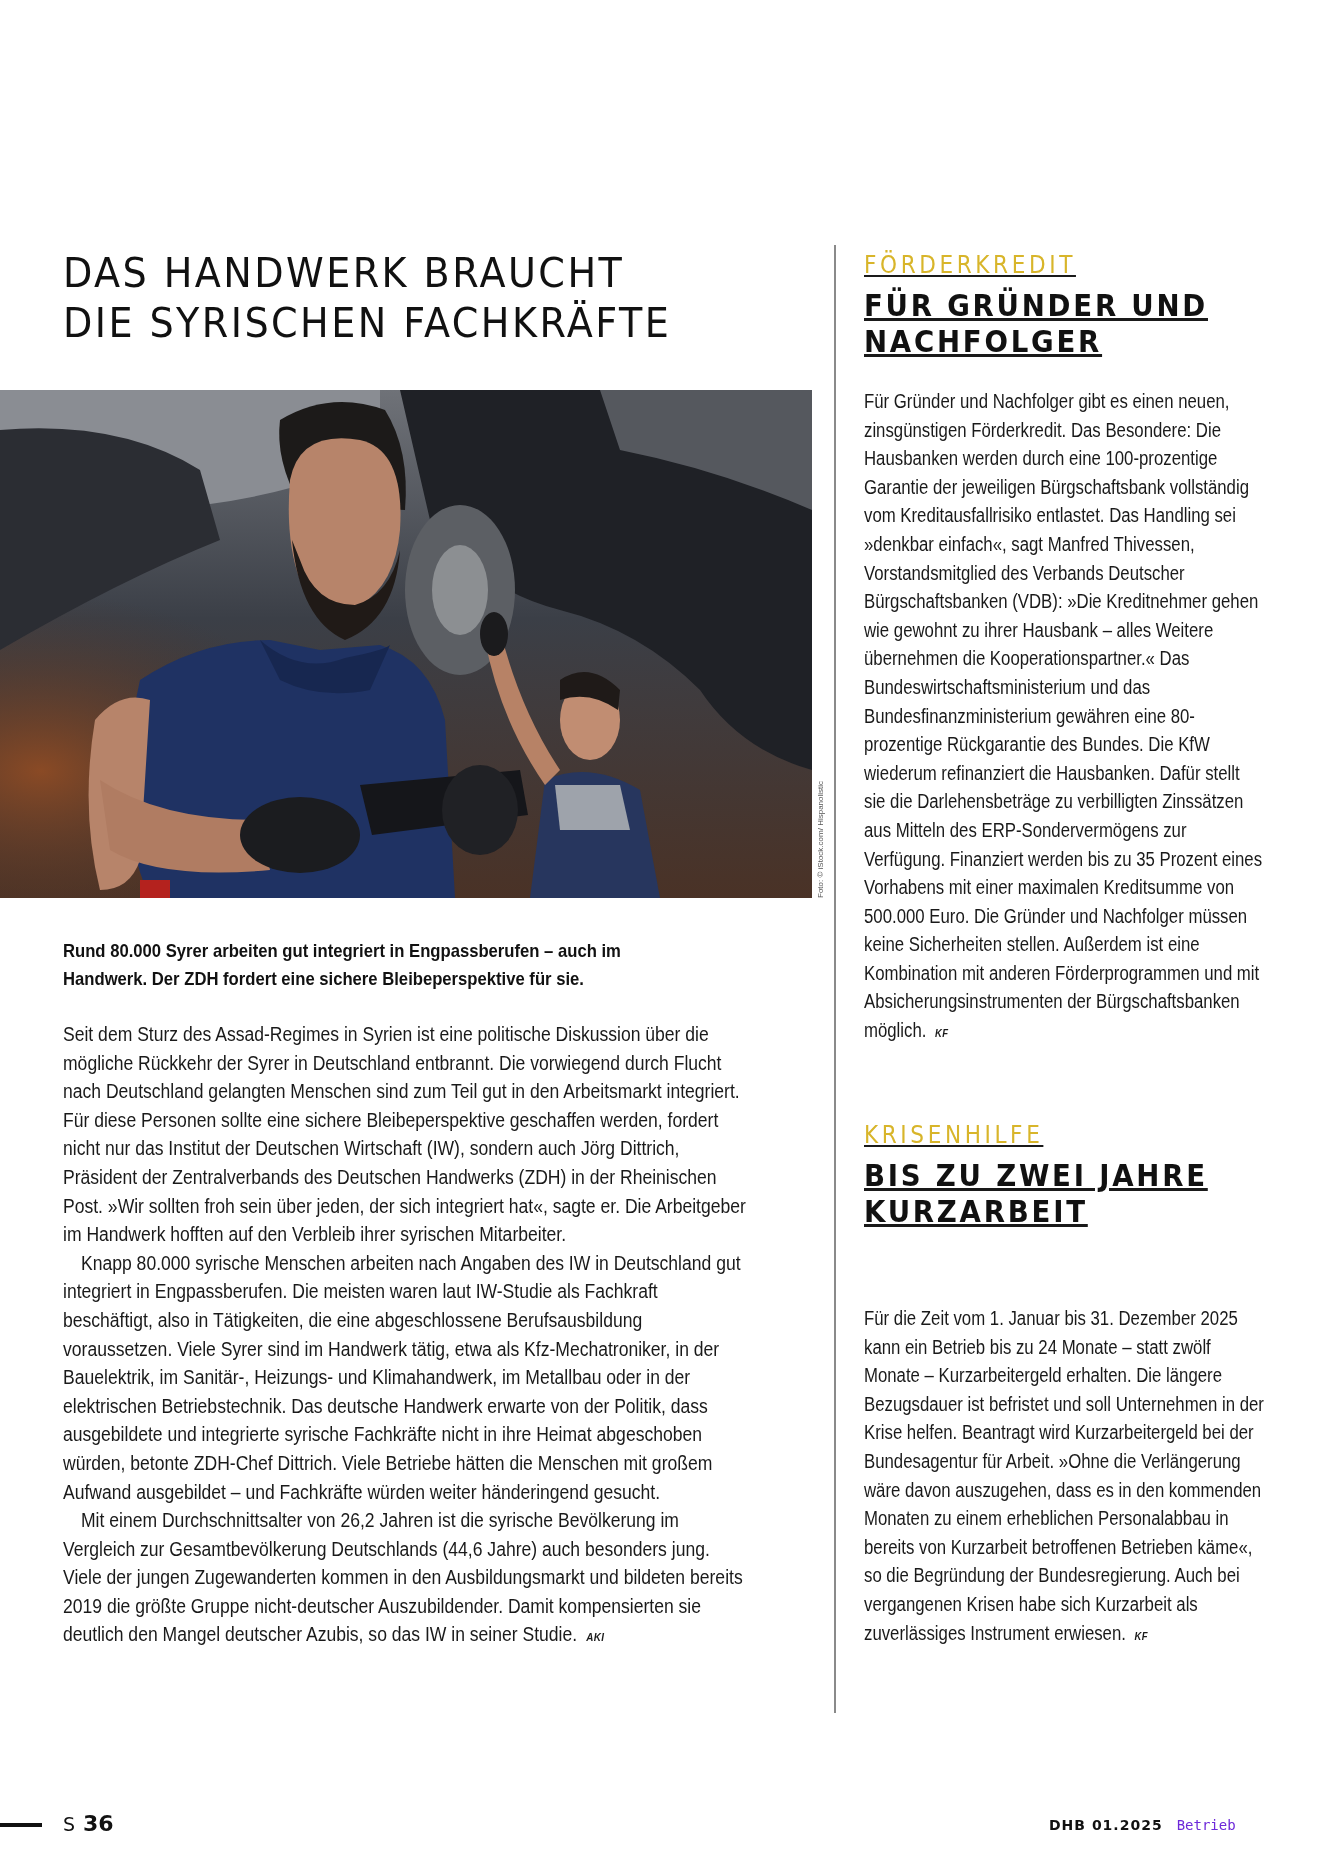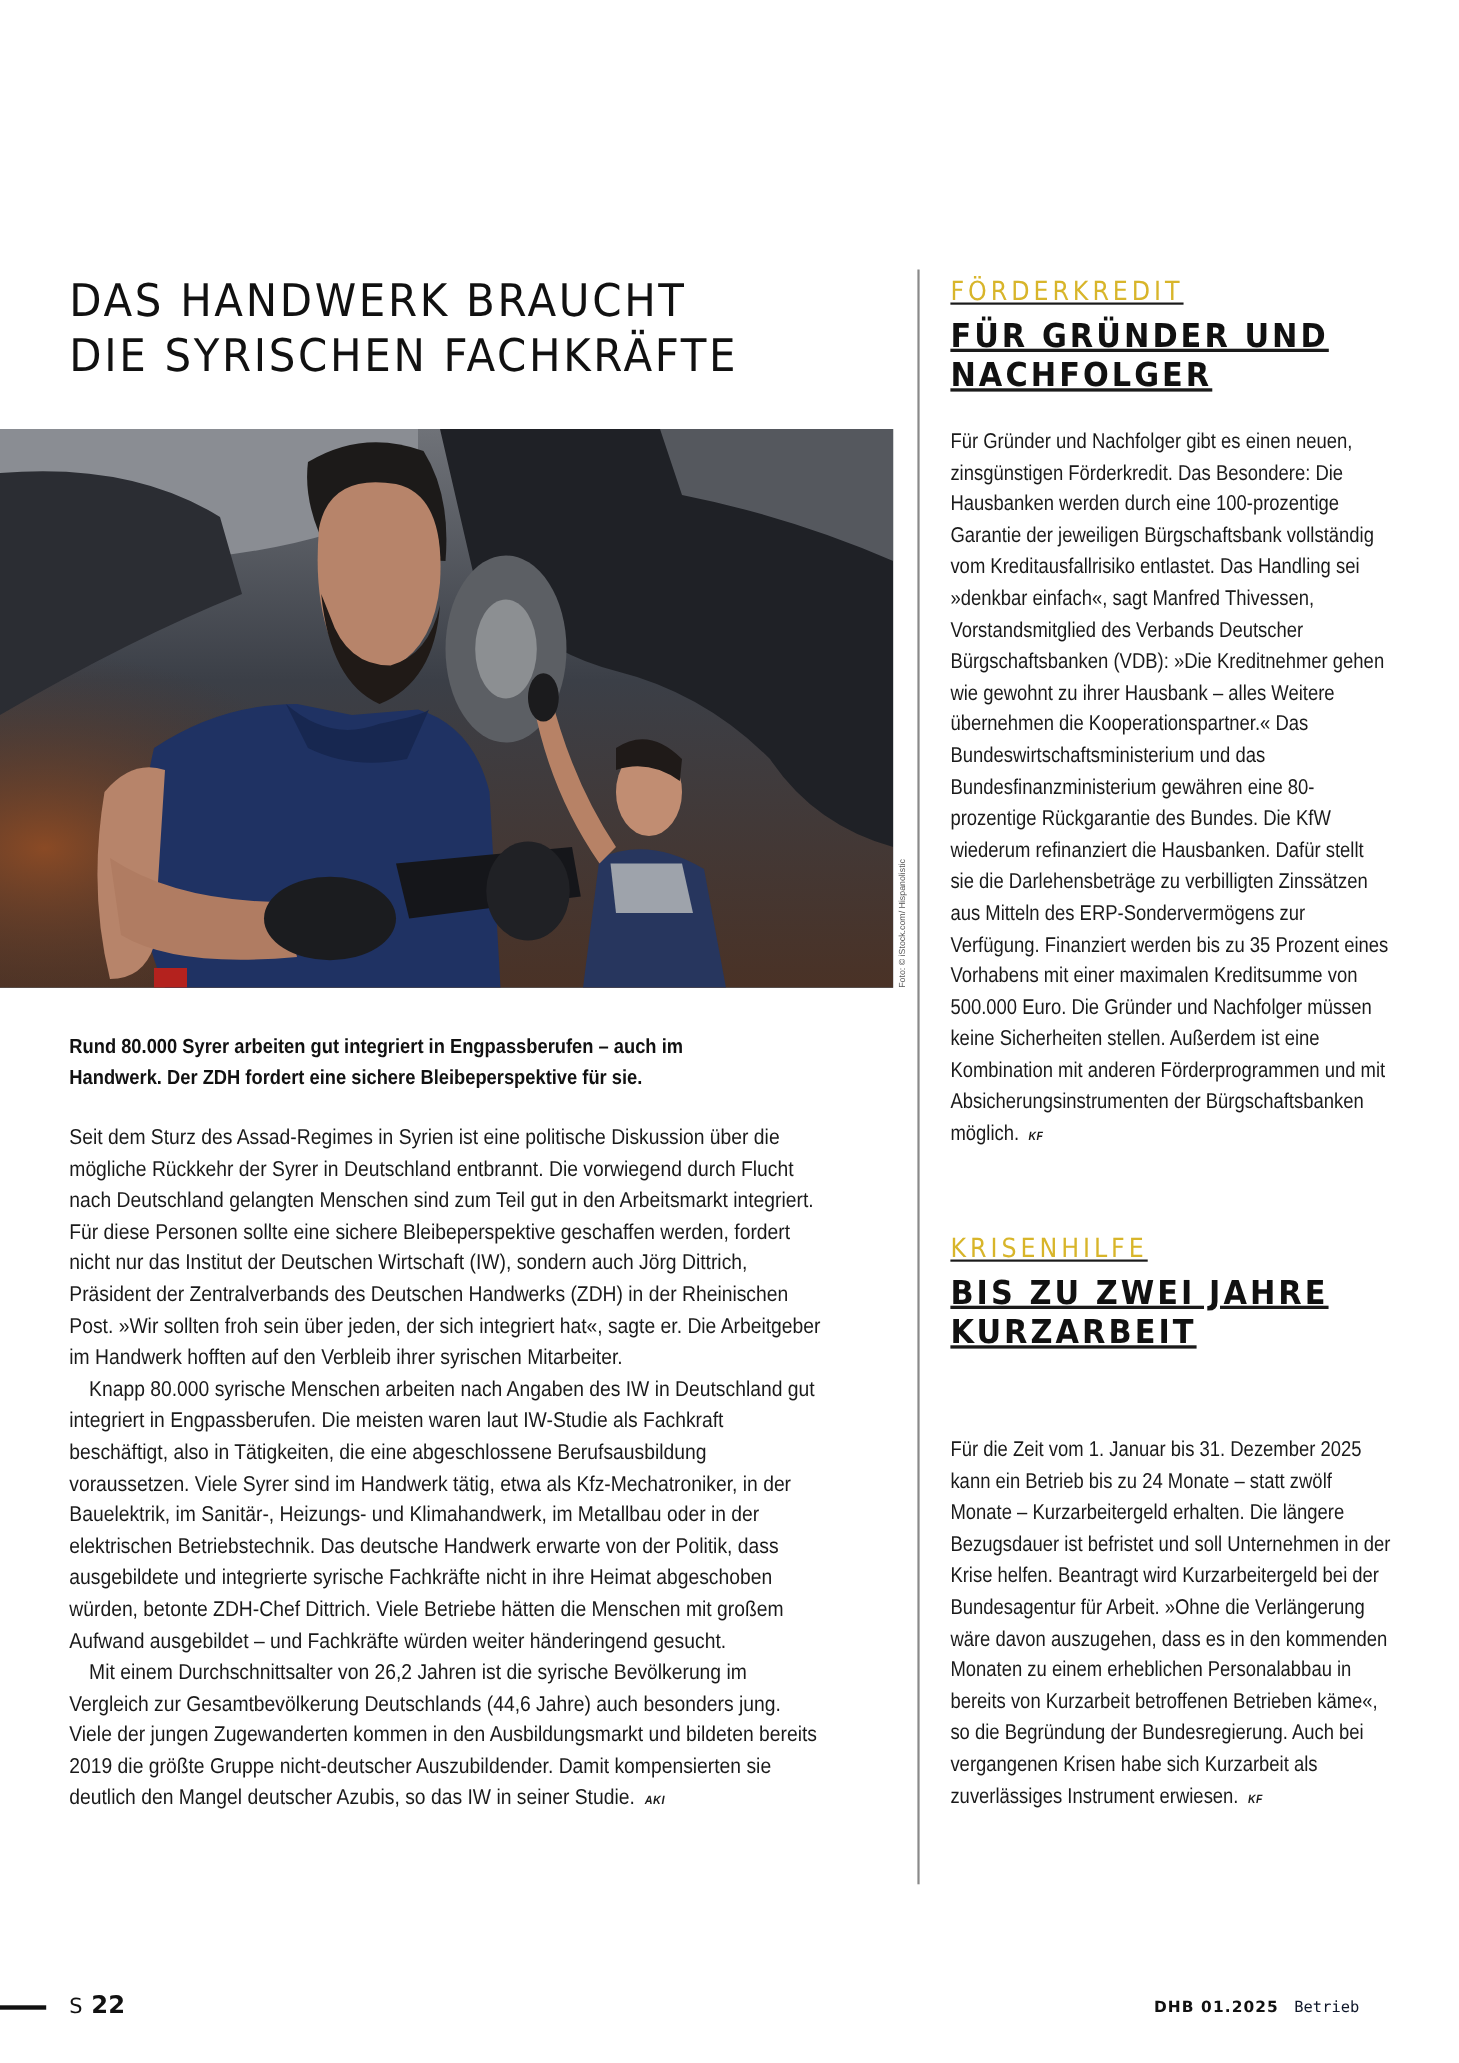--- a/index.html
+++ b/index.html
@@ -78,21 +78,21 @@
       font-family: "DejaVu Sans", sans-serif;
     }
     .page-num .prefix { font-weight: normal; font-size: 19px; margin-right: 8px; }
     .page-num .num { font-weight: bold; }
 
     .issue {
       position: absolute; left: 1049px; top: 1815px; font-size: 14px; line-height: 20px; color: #111;
       font-family: "DejaVu Sans", sans-serif; white-space: nowrap;
     }
     .issue .mag { font-weight: bold; letter-spacing: 1px; margin-top: 36px; }
-    .issue .section { font-family: "DejaVu Sans Mono", monospace; font-size: 14px; margin-left: 14px; color: #0f172a; }
+    .issue .section { font-family: "DejaVu Sans Mono", monospace; font-size: 14px; margin-left: 14px; color: #6d28d9; }
   </style>
 </head>
 <body>
 
 <h1 class="main-title">
   <span>DAS HANDWERK BRAUCHT</span><br>
   <span>DIE SYRISCHEN FACHKRÄFTE</span>
 </h1>
 
 <div class="photo">
@@ -171,17 +171,17 @@
     <span>BIS ZU ZWEI JAHRE</span><br>
     <span>KURZARBEIT</span>
   </h2>
 </div>
 <div class="side-text" style="top:1304px;">
   <p><span>Für die Zeit vom 1. Januar bis 31. Dezember 2025 kann ein Betrieb bis zu 24 Monate – statt zwölf Monate – Kurzarbeitergeld erhalten. Die längere Bezugsdauer ist befristet und soll Unternehmen in der Krise helfen. Beantragt wird Kurzarbeitergeld bei der Bundesagentur für Arbeit. »Ohne die Verlängerung wäre davon auszugehen, dass es in den kommenden Monaten zu einem erheblichen Personalabbau in bereits von Kurzarbeit betroffenen Betrieben käme«, so die Begründung der Bundesregierung. Auch bei vergangenen Krisen habe sich Kurzarbeit als zuverlässiges Instrument erwiesen.</span><span class="author">KF</span></p>
 </div>
 
 <div class="footer-rule"></div>
 <div class="page-num">
-  <span class="prefix">S</span><span class="num">22</span>
+  <span class="prefix">S</span><span class="num">36</span>
 </div>
 <div class="issue">
   <span class="mag">DHB 01.2025</span><span class="section">Betrieb</span>
 </div>
 
 </body></html>

